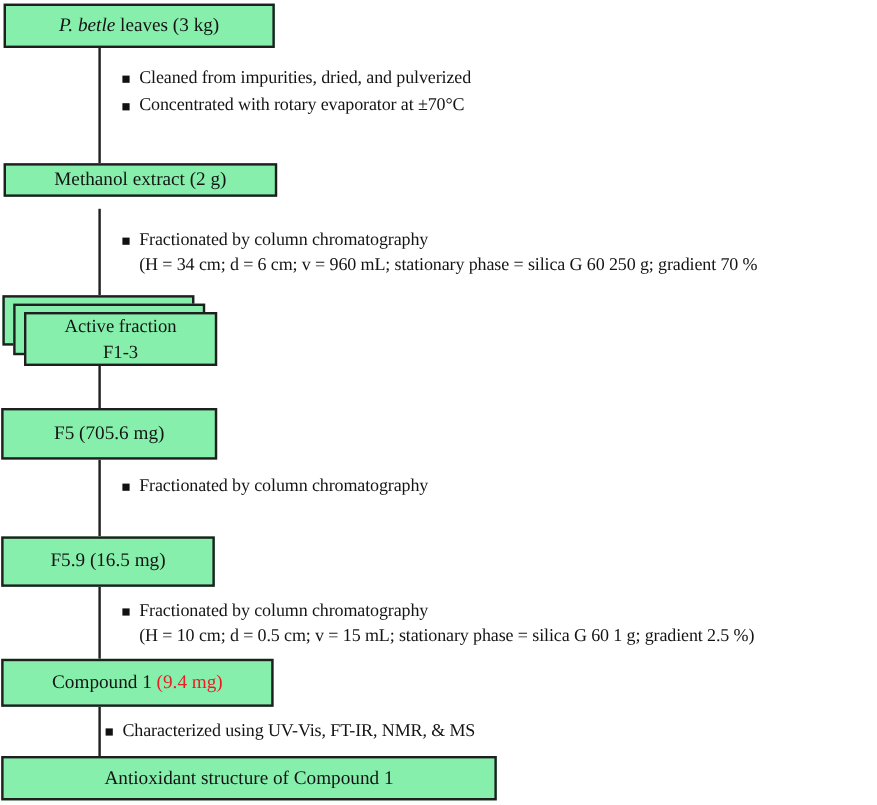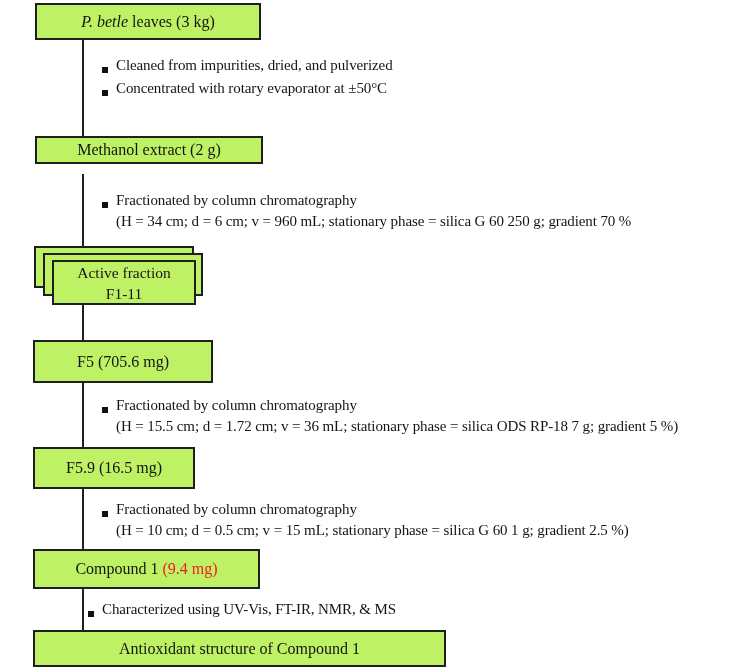--- a/index.html
+++ b/index.html
@@ -3,30 +3,30 @@
 <meta charset="utf-8">
 <style>
   * { margin:0; padding:0; box-sizing:border-box; }
   html,body { background:#ffffff; }
   body {
     width:731px; height:671px; position:relative; overflow:hidden;
     font-family:"Liberation Serif", serif; color:#141414;
   }
   .canvas { position:absolute; inset:0; width:731px; height:671px; }
   .fbox {
-    position:absolute; background:#bef264; border:2px solid #1f1f1f;
+    position:absolute; background:#86efac; border:2px solid #1f1f1f;
     display:flex; align-items:center; justify-content:center;
-    font-size:16px; text-align:center; white-space:nowrap;margin-left:32px;
+    font-size:16px; text-align:center; white-space:nowrap;
   }
   .fbox.stacked-back { z-index:1; }
   .fbox.stacked-mid  { z-index:2; }
   .fbox.stacked-front{ z-index:3; flex-direction:column; font-size:15.5px; line-height:21px; }
   .vline { position:absolute; left:82px; width:2px; background:#1f1f1f; }
   .bullets { position:absolute; font-size:15px; color:#141414; letter-spacing:-0.1px; }
-  .b-line { display:flex; align-items:center; white-space:nowrap; line-height:21px; }
+  .b-line { display:flex; align-items:flex-start; white-space:nowrap; line-height:21px; }
   .g1 .b-line { line-height:23px; }
   .sq { width:6px; height:6px; background:#111; margin:8px 8px 0 0; flex:0 0 6px; }
   .g1 .sq { margin-top:9px; }
   .sq.ghost { visibility:hidden; }
   .italic { font-style:italic; }
   .red { color:#ed1c24; }
 </style>
 </head>
 <body>
 
@@ -43,62 +43,58 @@
     <span><span class="italic">P. betle</span><span> leaves (3 kg)</span></span>
   </div>
 
   <div class="bullets g1" style="left:102px; top:54px;">
     <div class="b-line">
       <span class="sq"></span>
       <span>Cleaned from impurities, dried, and pulverized</span>
     </div>
     <div class="b-line">
       <span class="sq"></span>
-      <span>Concentrated with rotary evaporator at ±50°C</span>
+      <span>Concentrated with rotary evaporator at ±70°C</span>
     </div>
   </div>
 
   <div class="fbox" style="left:3px; top:136px; width:228px; height:28px;">
     <span>Methanol extract (2 g)</span>
   </div>
 
   <div class="bullets" style="left:102px; top:190px;">
     <div class="b-line">
       <span class="sq"></span>
       <span>Fractionated by column chromatography</span>
     </div>
     <div class="b-line">
       <span class="sq ghost"></span>
       <span>(H = 34 cm; d = 6 cm; v = 960 mL; stationary phase = silica G 60 250 g; gradient 70 %</span>
     </div>
   </div>
 
   <div class="fbox stacked-back" style="left:2px; top:246px; width:160px; height:42px;"></div>
   <div class="fbox stacked-mid" style="left:11px; top:253px; width:160px; height:43px;"></div>
-  <div class="fbox stacked-front" style="left:20px; top:260px; width:144px; height:45px;">
+  <div class="fbox stacked-front" style="left:20px; top:260px; width:161px; height:45px;">
     <span>Active fraction</span>
-    <span>F1-11</span>
+    <span>F1-3</span>
   </div>
 
   <div class="fbox" style="left:1px; top:340px; width:180px; height:43px;">
     <span>F5 (705.6 mg)</span>
   </div>
 
   <div class="bullets" style="left:102px; top:395px;">
     <div class="b-line">
       <span class="sq"></span>
       <span>Fractionated by column chromatography</span>
     </div>
-    <div class="b-line">
-      <span class="sq ghost"></span>
-      <span>(H = 15.5 cm; d = 1.72 cm; v = 36 mL; stationary phase = silica ODS RP-18 7 g; gradient 5 %)</span>
-    </div>
   </div>
 
-  <div class="fbox" style="left:1px; top:447px; width:162px; height:42px;">
+  <div class="fbox" style="left:1px; top:447px; width:178px; height:42px;">
     <span>F5.9 (16.5 mg)</span>
   </div>
 
   <div class="bullets" style="left:102px; top:499px;">
     <div class="b-line">
       <span class="sq"></span>
       <span>Fractionated by column chromatography</span>
     </div>
     <div class="b-line">
       <span class="sq ghost"></span>

